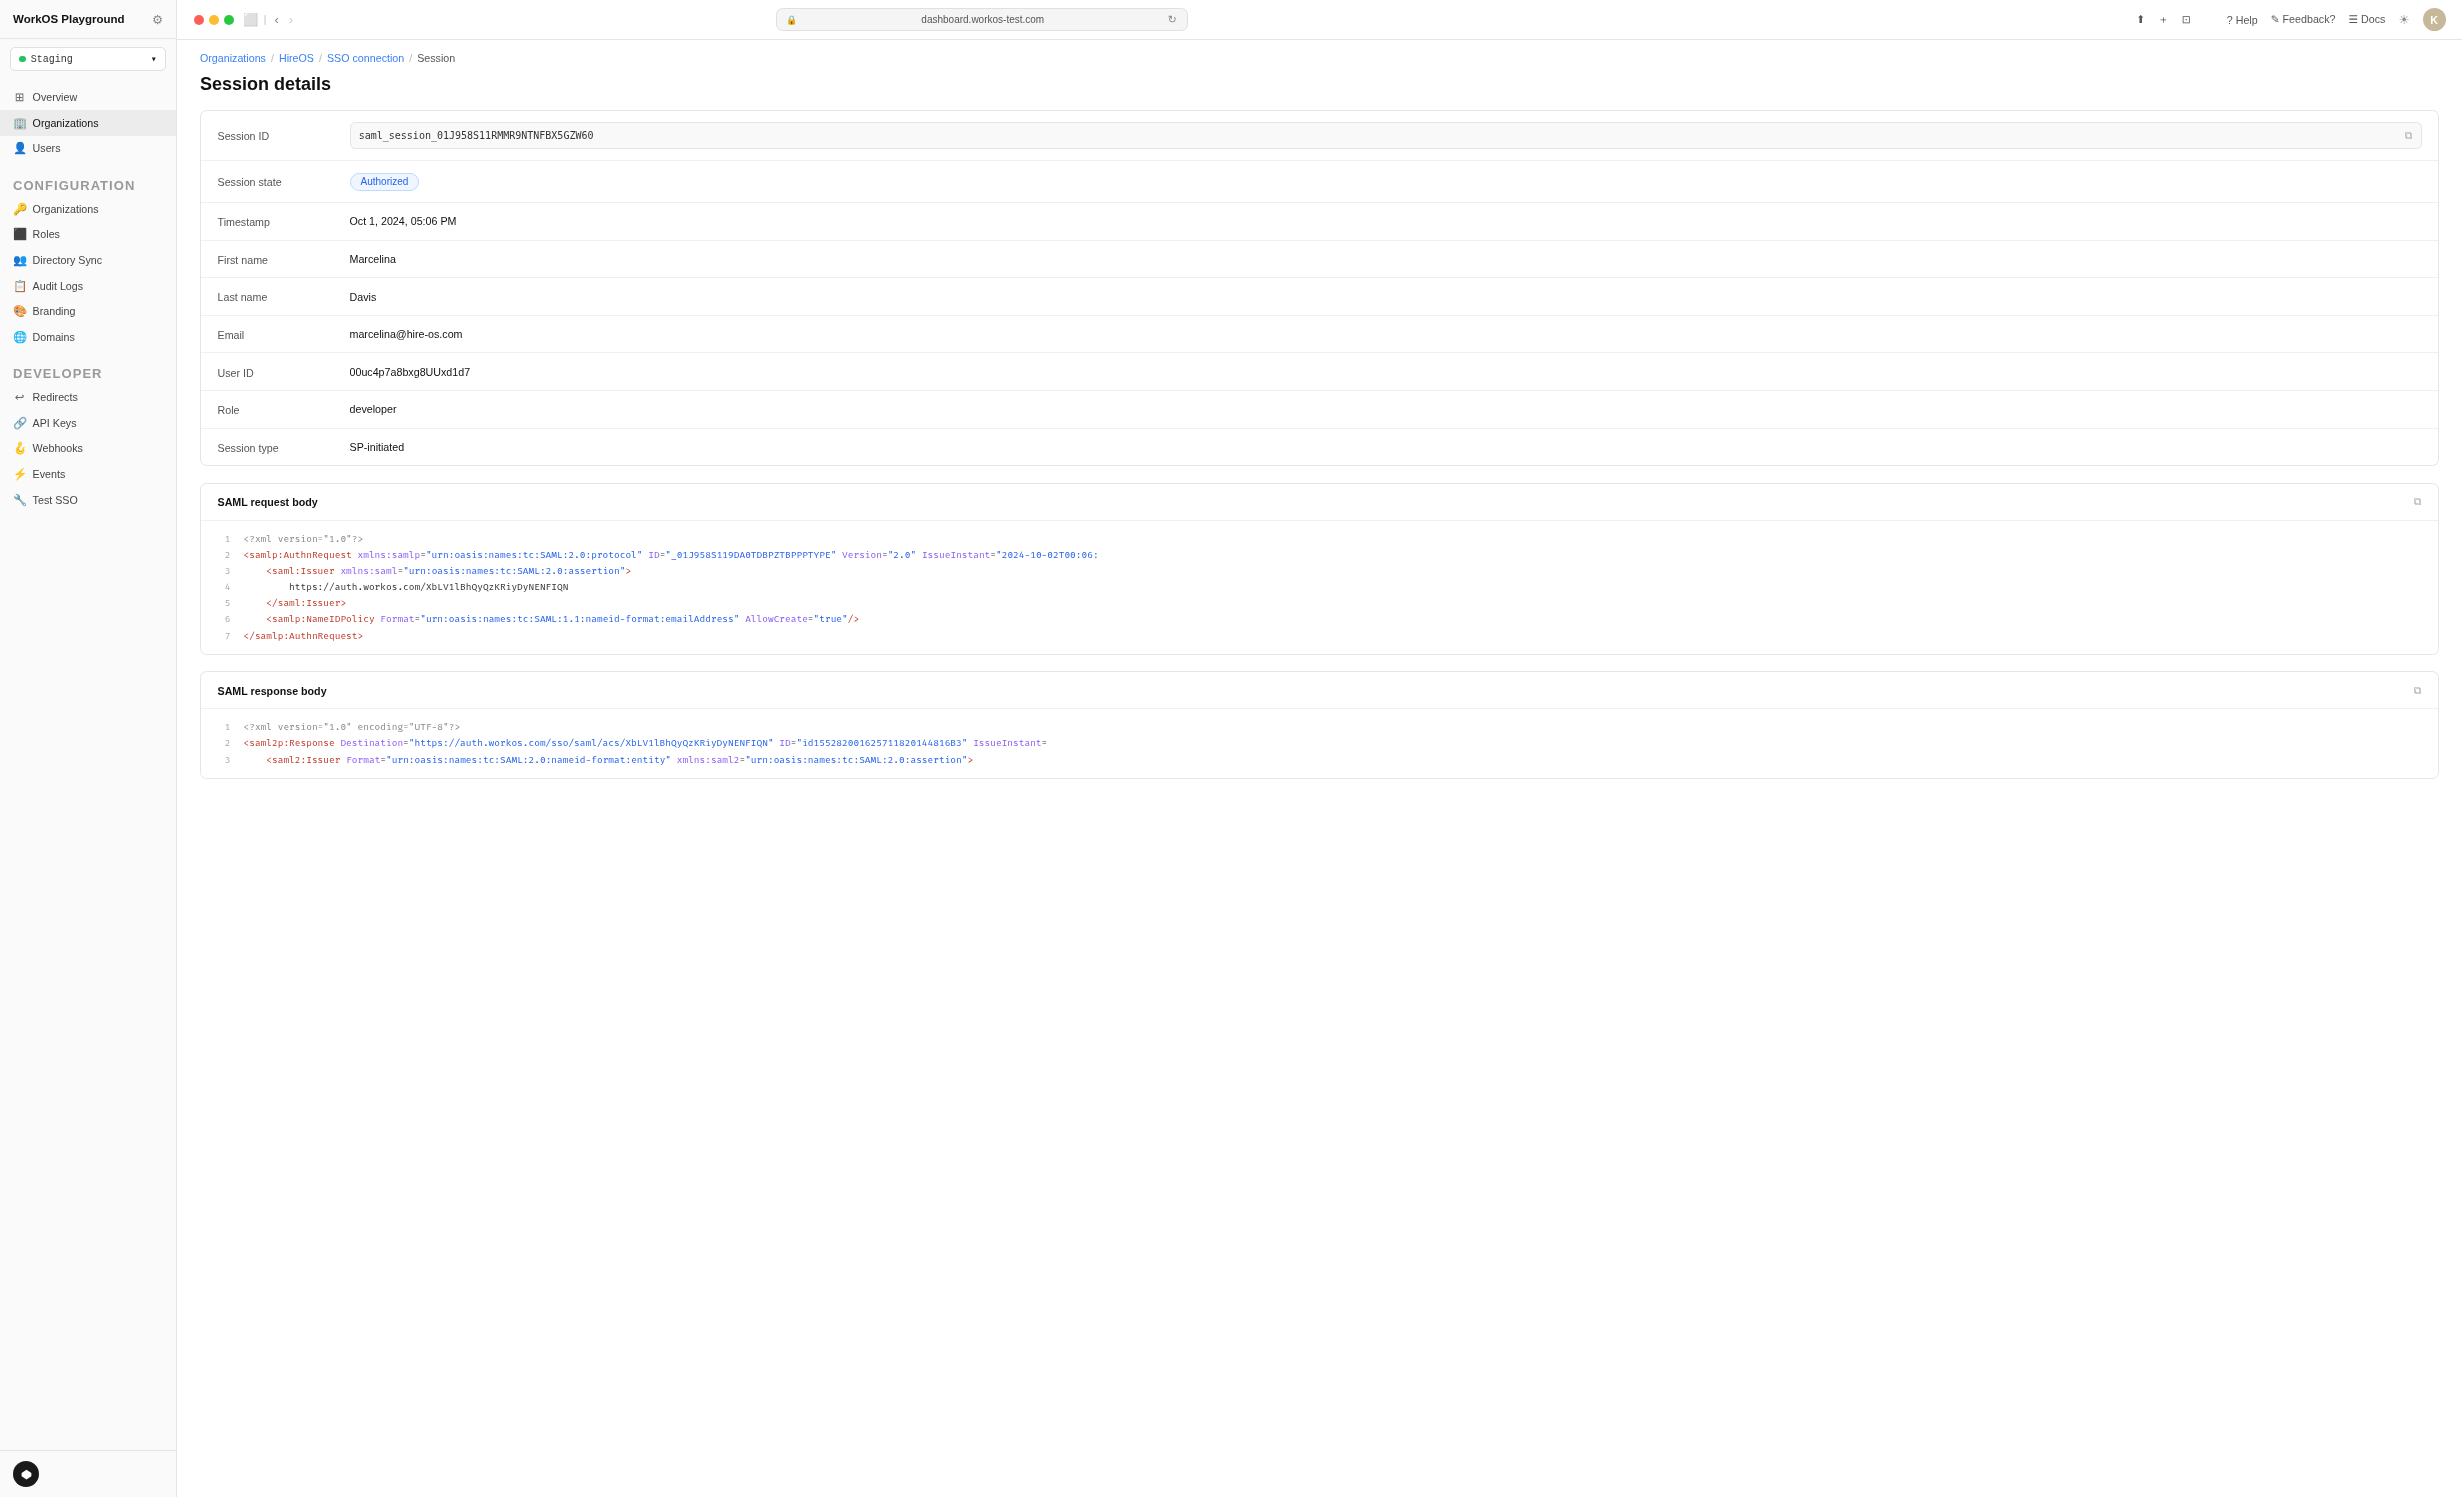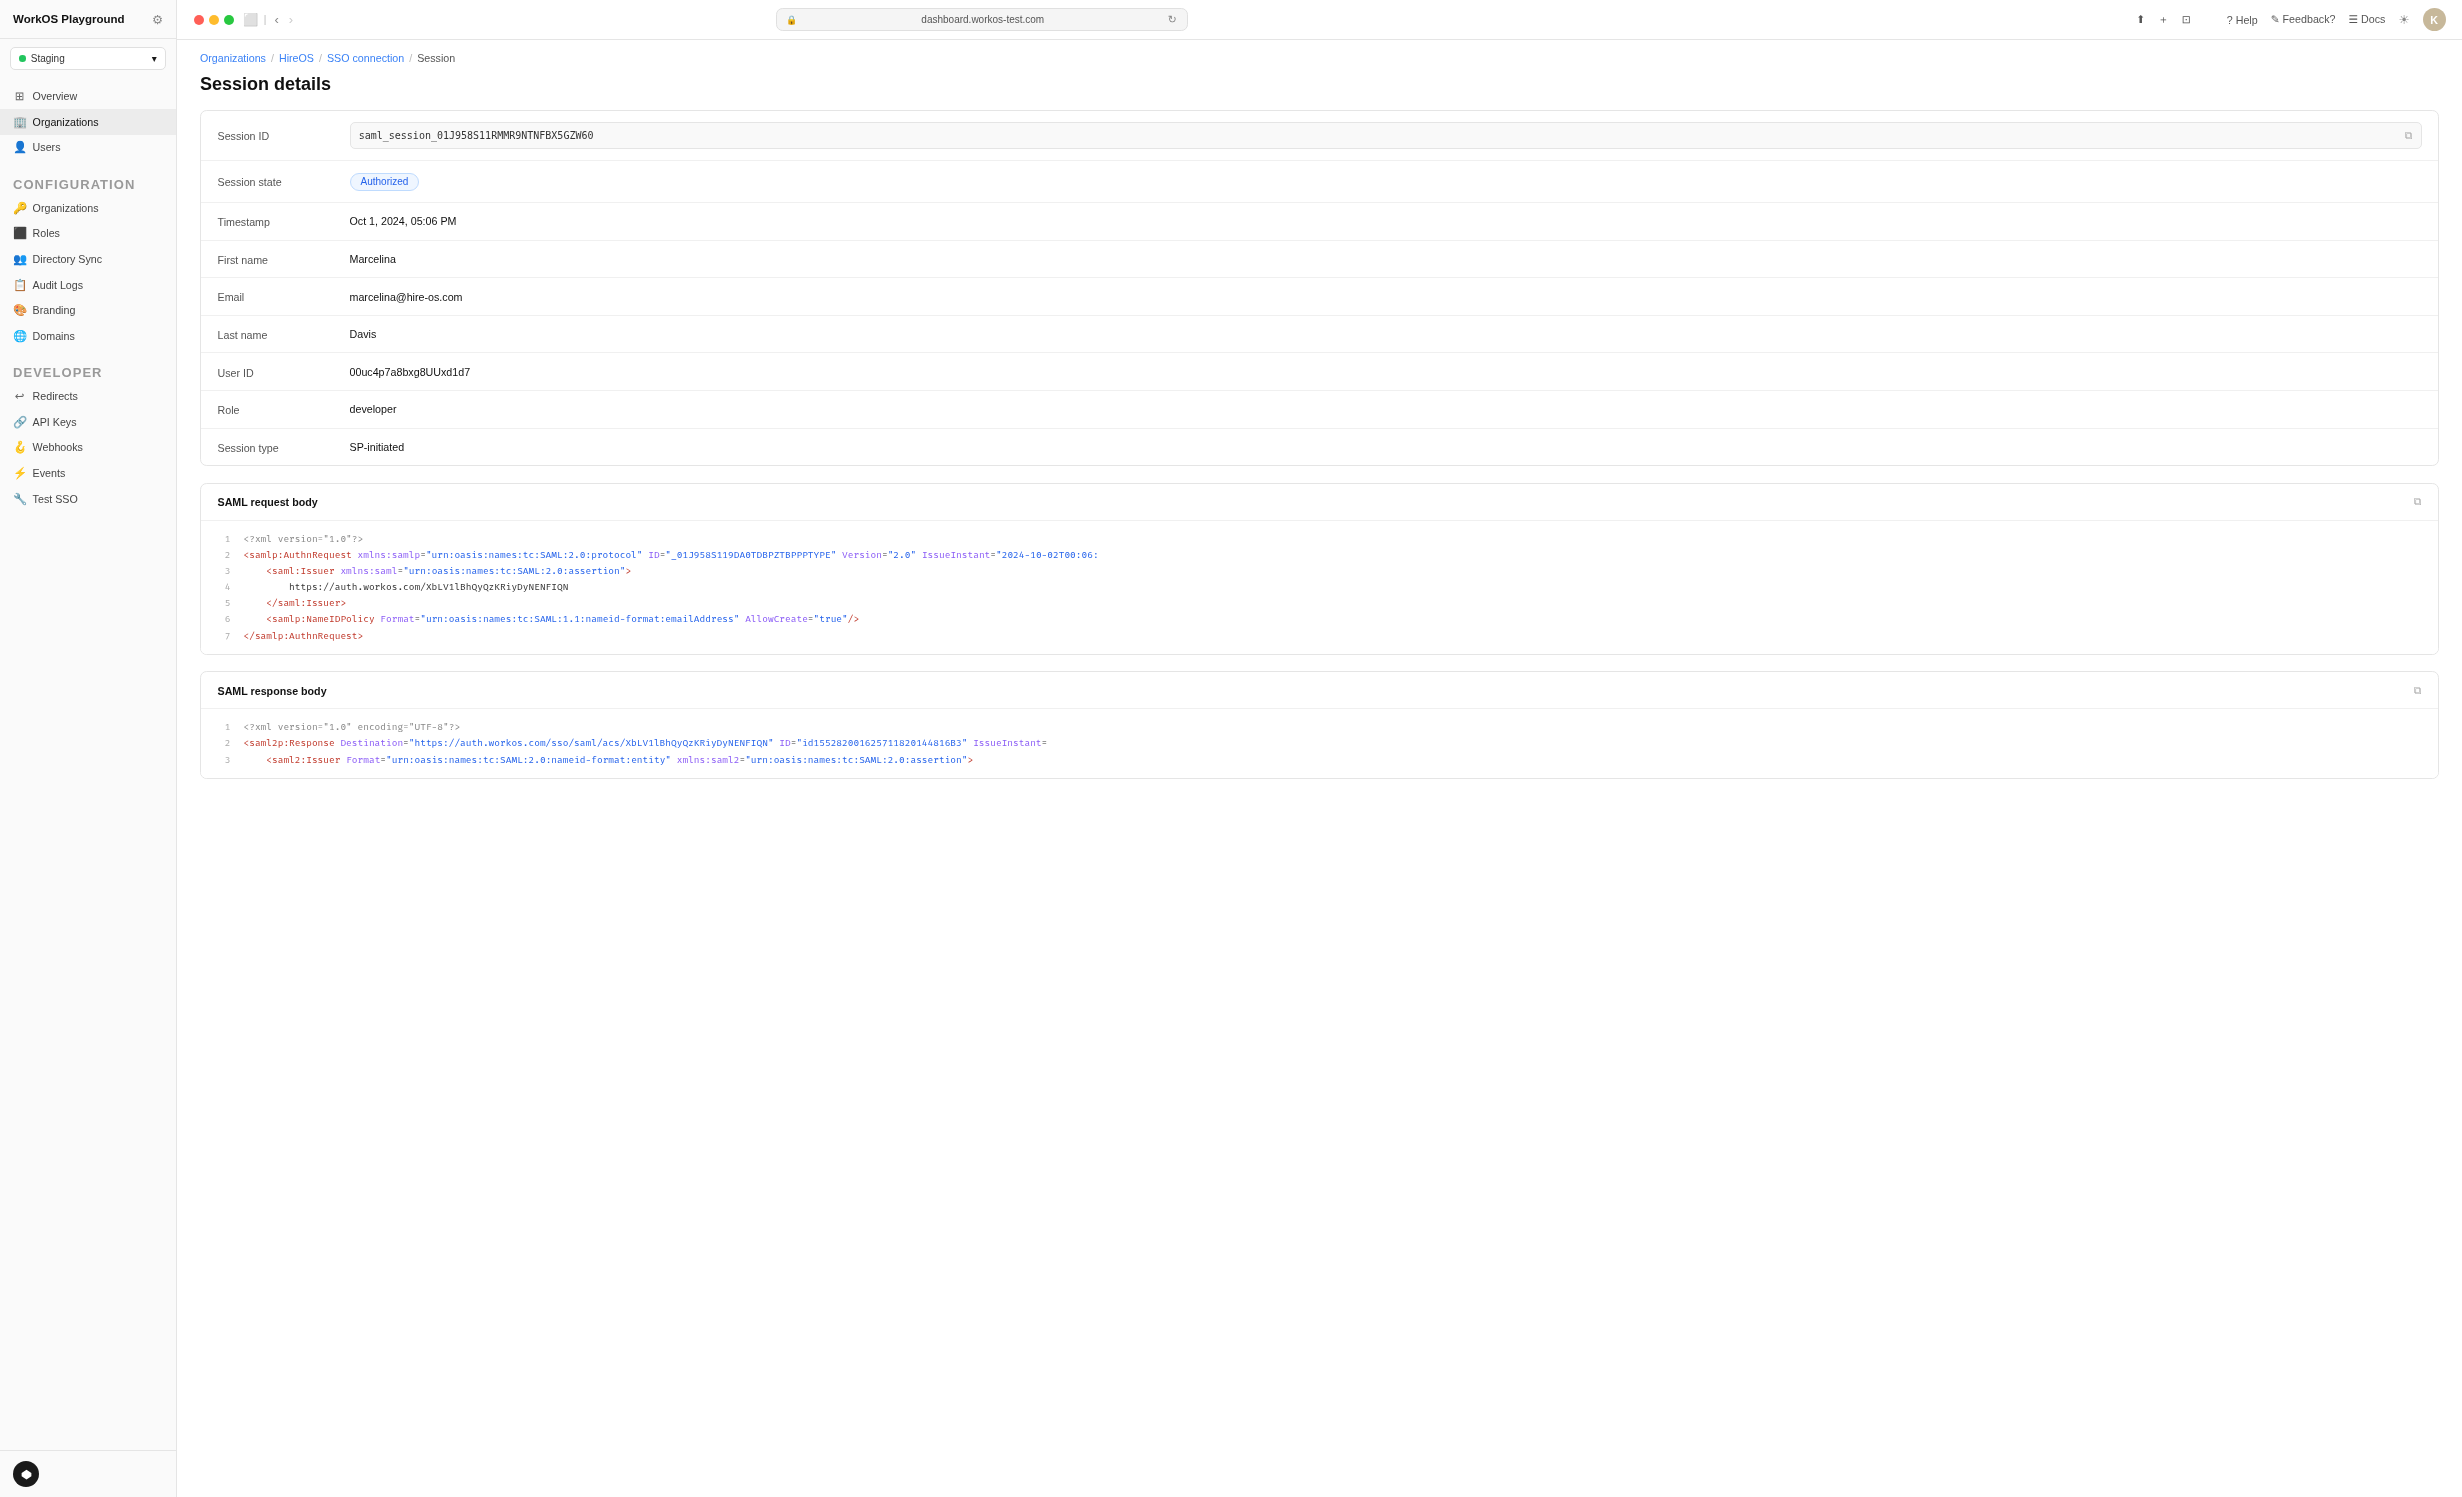--- a/index.html
+++ b/index.html
@@ -3,21 +3,21 @@
   <meta charset="utf-8">
   <style>
     * { box-sizing: border-box; margin: 0; padding: 0; }
     body { font-family: -apple-system, BlinkMacSystemFont, 'Segoe UI', sans-serif; font-size: 10.7px; background: #f5f5f5; color: #1a1a1a; display: flex; height: 100vh; overflow: hidden; }
 
     
     .sidebar { width: 177px; min-width: 177px; background: #fafafa; border-right: 0.8px solid #e5e5e5; display: flex; flex-direction: column; height: 100vh; overflow-y: auto; justify-content: center; }
     .sidebar-header { padding: 11.5px 13px; display: flex; align-items: center; justify-content: space-between; border-bottom: 0.8px solid #e5e5e5; }
     .sidebar-logo { font-weight: 700; font-size: 11.5px; color: #111; }
     .gear-icon { color: #888; cursor: pointer; font-size: 12.4px; }
-    .env-selector { margin: 8.2px 10px; padding: 5px 8.2px; background: #fff; border: 0.8px solid #e0e0e0; border-radius: 5px; display: flex; align-items: center; justify-content: space-between; cursor: pointer; font-size: 10px; }
+    .env-selector { margin: 8.2px 10px; padding: 5px 8.2px; background: #fff; border: 0.8px solid #e0e0e0; border-radius: 5px; display: flex; align-items: center; justify-content: space-between; cursor: pointer; font-size: 10px; font-family: Liberation Mono, monospace; }
     .env-selector-left { display: flex; align-items: center; gap: 5px; color: #333; }
     .env-dot { width: 6.6px; height: 6.6px; background: #22c55e; border-radius: 50%; display: inline-block; }
     .nav-section { padding: 5px 0; }
     .nav-label { font-size: 13px; font-weight: 600; color: #999; text-transform: uppercase; letter-spacing: 0.08em; padding: 6.6px 13px 3.3px; }
     .nav-item { display: flex; align-items: center; gap: 6.6px; padding: 5.8px 13px; cursor: pointer; color: #444; font-size: 10.7px; border-radius: 0; transition: background 0.1s; }
     .nav-item.active { background: #ececec; color: #111; font-weight: 500; }
     .nav-item-icon { font-size: 11.5px; color: #666; width: 13px; text-align: center; }
     .sidebar-bottom { margin-top: auto; padding: 10px 13px; border-top: 0.8px solid #e5e5e5; }
     .sidebar-bottom-icon { width: 26px; height: 26px; background: #1a1a1a; border-radius: 50%; display: flex; align-items: center; justify-content: center; color: #fff; font-size: 11.5px; }
 
@@ -249,27 +249,27 @@
         <div class="detail-label">Timestamp</div>
         <div class="detail-value">Oct 1, 2024, 05:06 PM</div>
       </div>
 
       <div class="detail-row">
         <div class="detail-label">First name</div>
         <div class="detail-value">Marcelina</div>
       </div>
 
       <div class="detail-row">
+        <div class="detail-label">Last name</div>
+        <div class="detail-value">Davis</div>
+      </div>
+
+      <div class="detail-row">
         <div class="detail-label">Email</div>
         <div class="detail-value">marcelina@hire-os.com</div>
-      </div>
-
-      <div class="detail-row">
-        <div class="detail-label">Last name</div>
-        <div class="detail-value">Davis</div>
       </div>
 
       <div class="detail-row">
         <div class="detail-label">User ID</div>
         <div class="detail-value">00uc4p7a8bxg8UUxd1d7</div>
       </div>
 
       <div class="detail-row">
         <div class="detail-label">Role</div>
         <div class="detail-value">developer</div>

